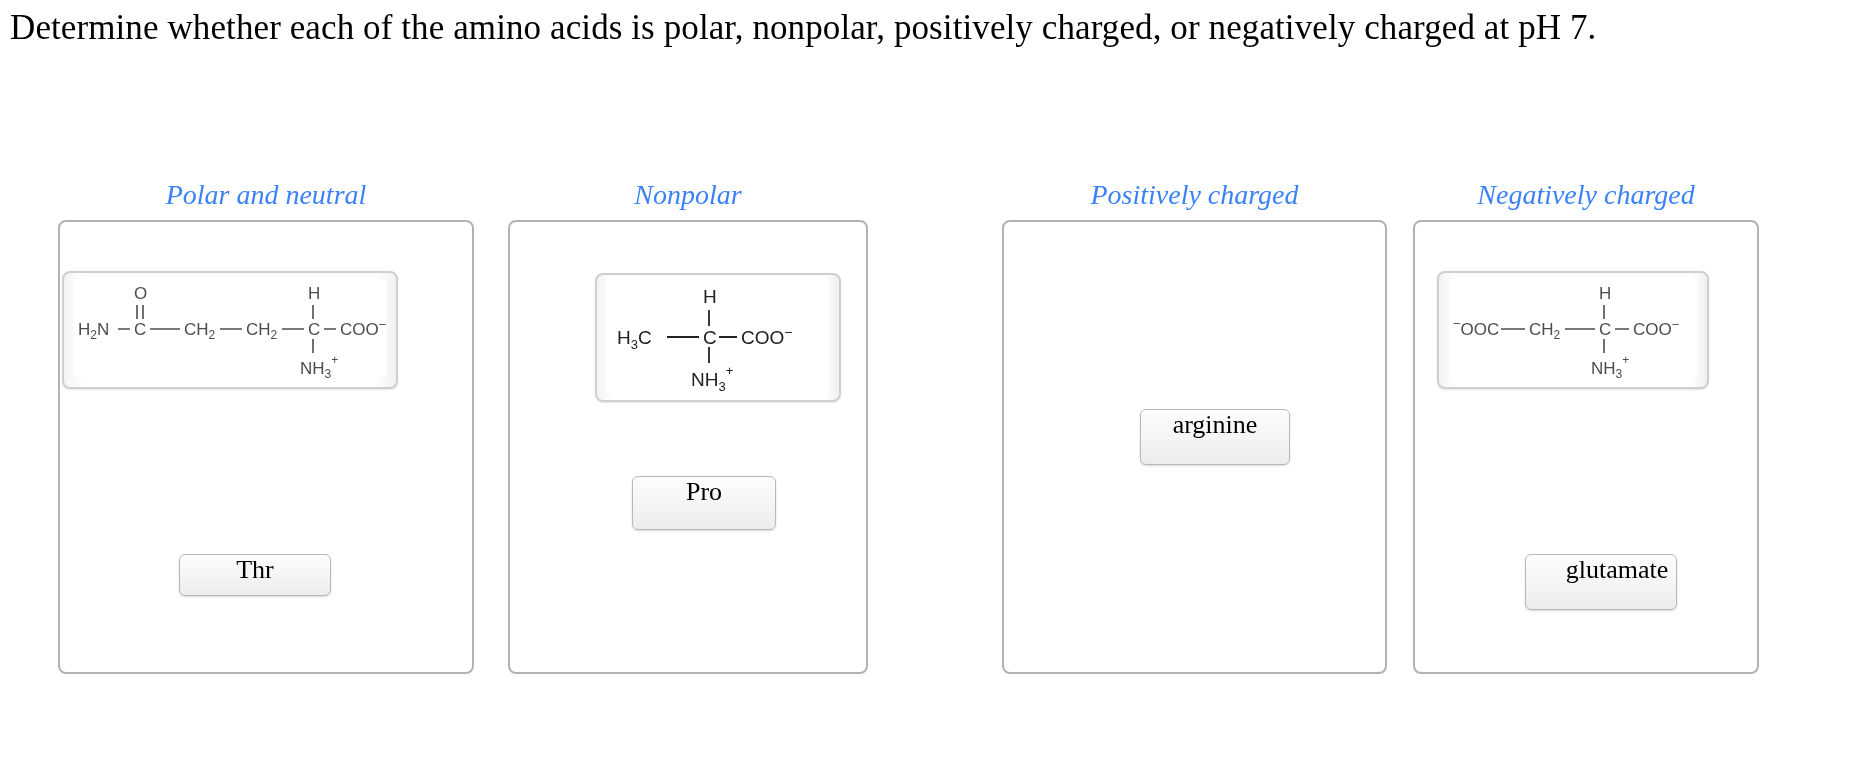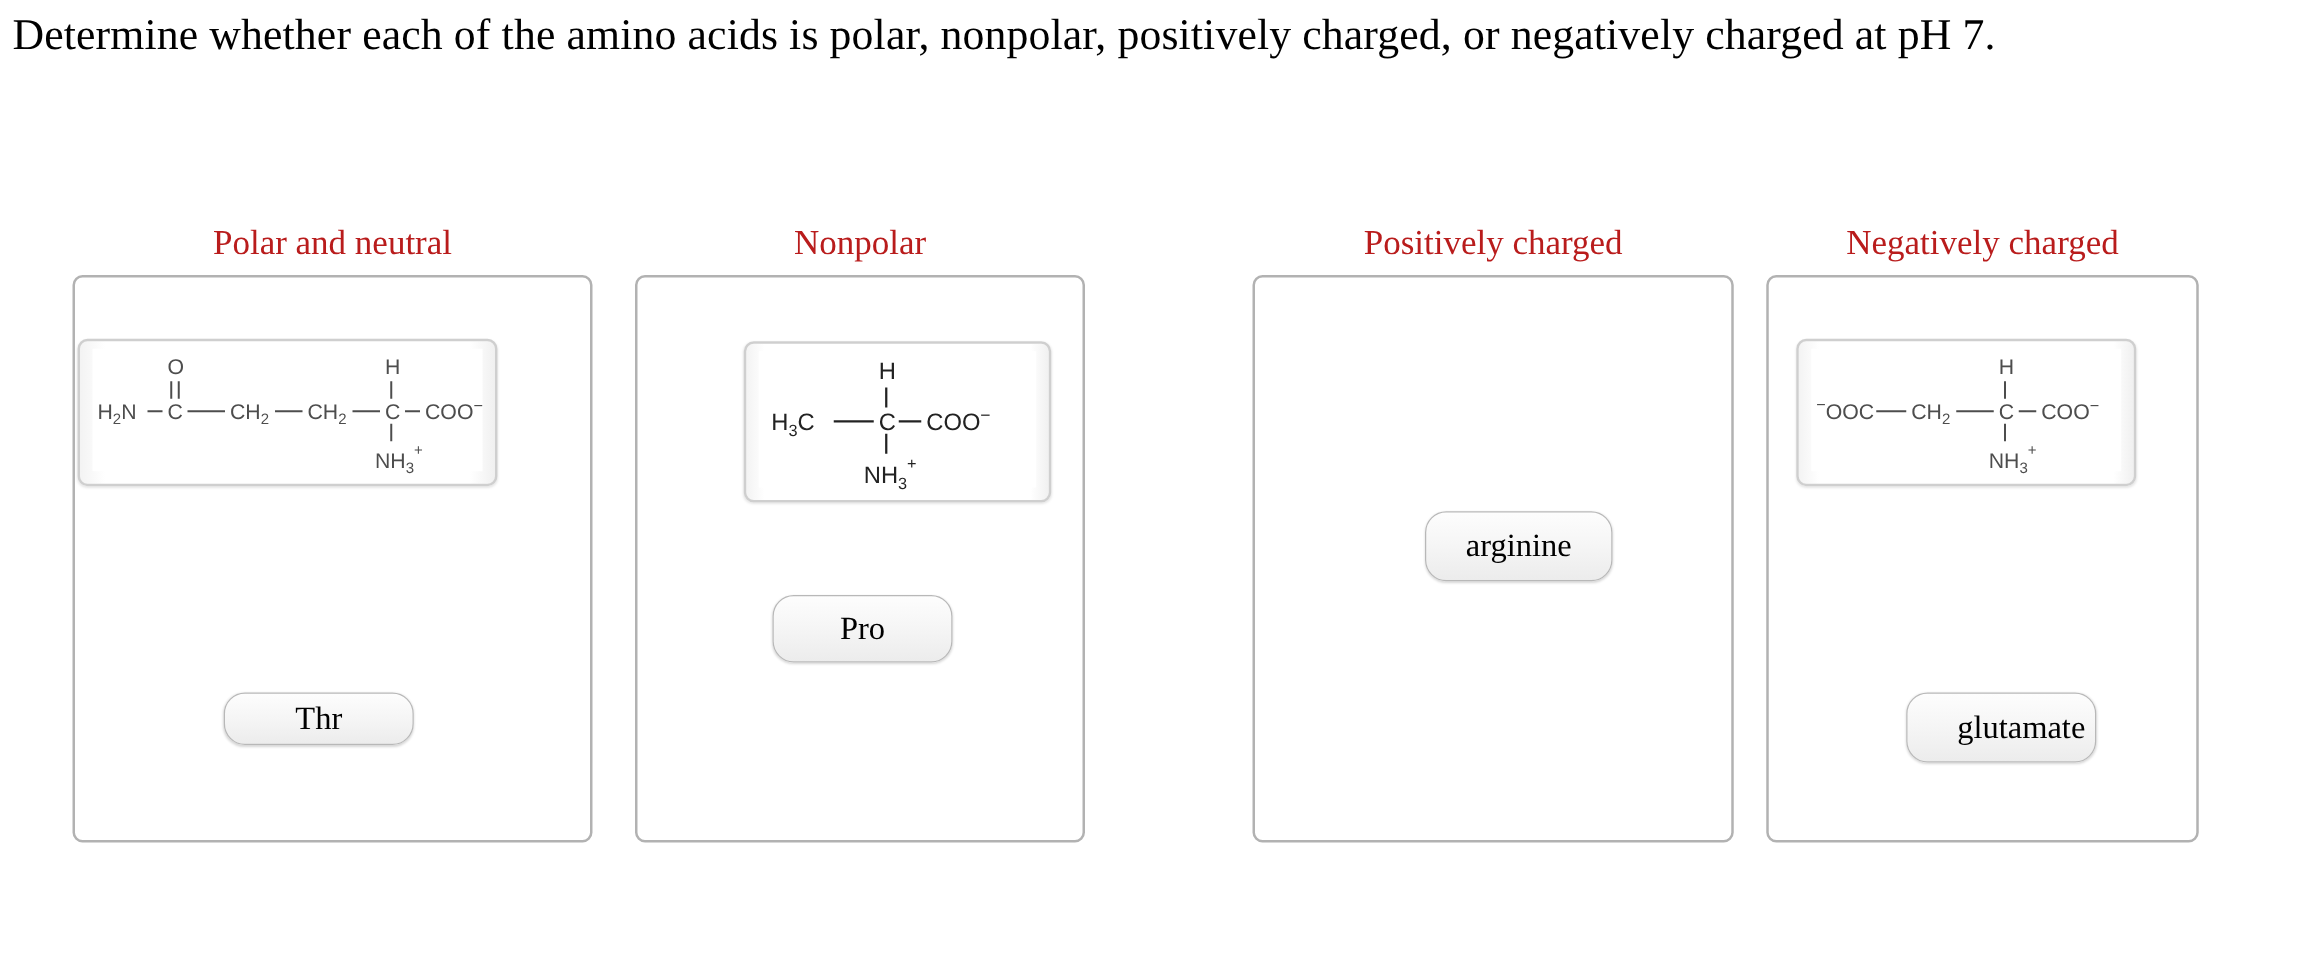--- a/index.html
+++ b/index.html
@@ -32,24 +32,25 @@
     width: 1858px;
     height: 580px;
   }
   .column {
     position: absolute;
     top: 0;
   }
   .col-header {
     text-align: center;
     font-size: 28px;
-    color: #b91c1c;
+    color: #3b82f6;
     line-height: 34px;
     height: 42px;
     white-space: nowrap;
+    font-style: italic;
   }
   .dropzone {
     position: relative;
     border: 2px solid #b2b2b2;
     border-radius: 8px;
     background: #ffffff;
     width: 100%;
   }
   
   .struct-panel {
@@ -65,26 +66,25 @@
     left: 10px; top: 6px; right: 10px; bottom: 10px;
     background: #ffffff;
   }
   .struct-svg { display: block; }
 
   
   .tile {
     position: absolute;
     background: linear-gradient(to bottom, #fdfdfd 0%, #f6f6f6 45%, #ececec 100%);
     border: 1px solid #b8b8b8;
-    border-radius: 17px;
+    border-radius: 6px;
     box-shadow: 0 1px 2px rgba(0,0,0,0.16);
     font-size: 26px;
     color: #000000;
     display: flex;
-    align-items: center;
     justify-content: center;
     white-space: nowrap;
     cursor: move;
     user-select: none;
   }
 </style>
 </head>
 <body>
 
 <div id="page">
@@ -159,21 +159,21 @@
               <g stroke="#222222" stroke-width="1.8">
                 <line x1="60" y1="56" x2="92" y2="56"></line>
                 <line x1="102" y1="29" x2="102" y2="45"></line>
                 <line x1="102" y1="66" x2="102" y2="82"></line>
                 <line x1="112" y1="56" x2="130" y2="56"></line>
               </g>
             </svg>
           </div>
         </div>
 
-        <div class="tile" style="left:108px; top:254px; width:144px; height:54px;">
+        <div class="tile" style="left:122px; top:254px; width:144px; height:54px;">
           <span>Pro</span>
         </div>
 
 
       </div>
     </div>
 
     <div class="column" style="left:1002px; width:385px;">
       <div class="col-header">Positively charged</div>
       <div class="dropzone" style="height:454px;">

